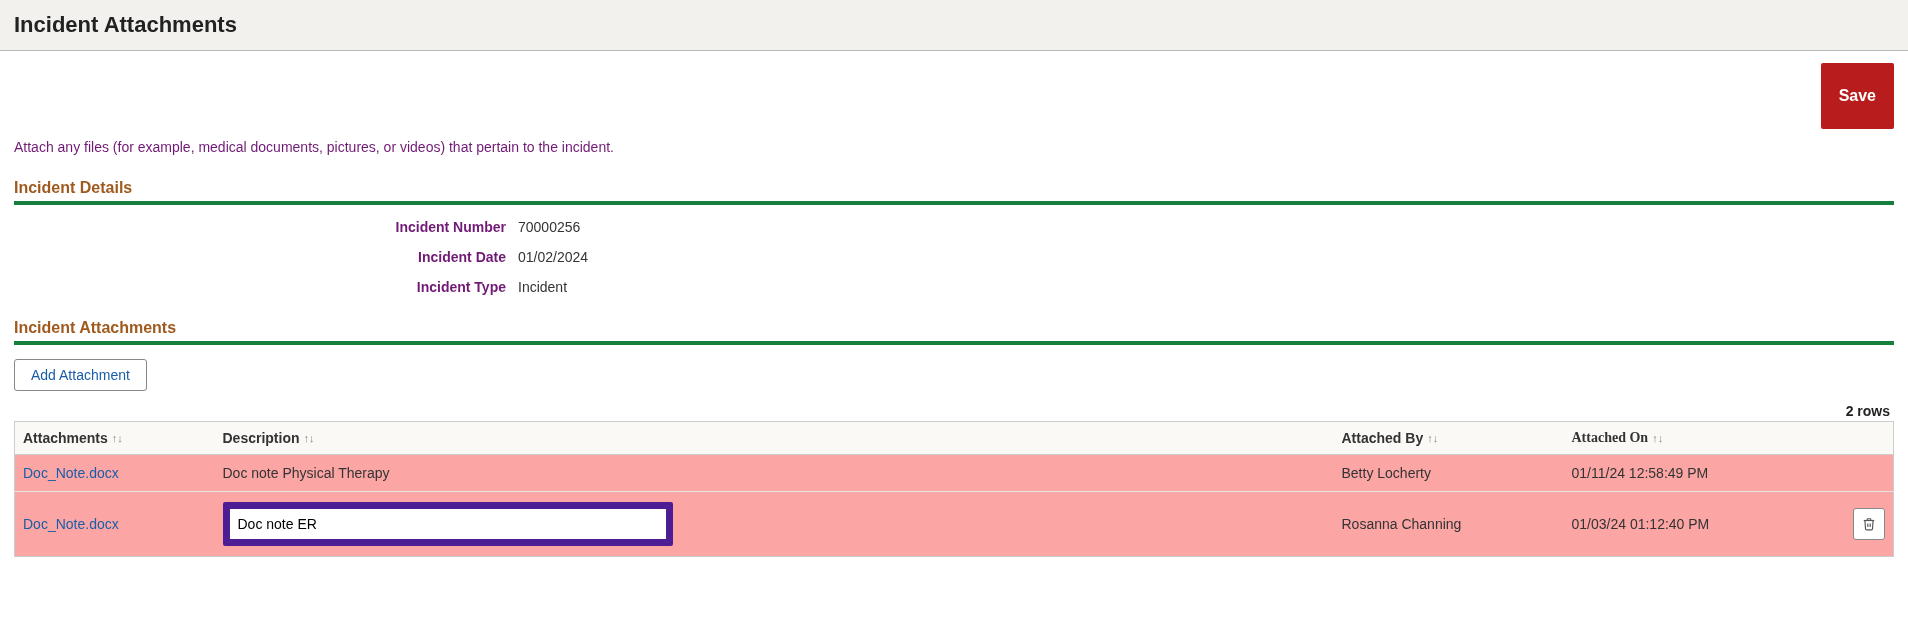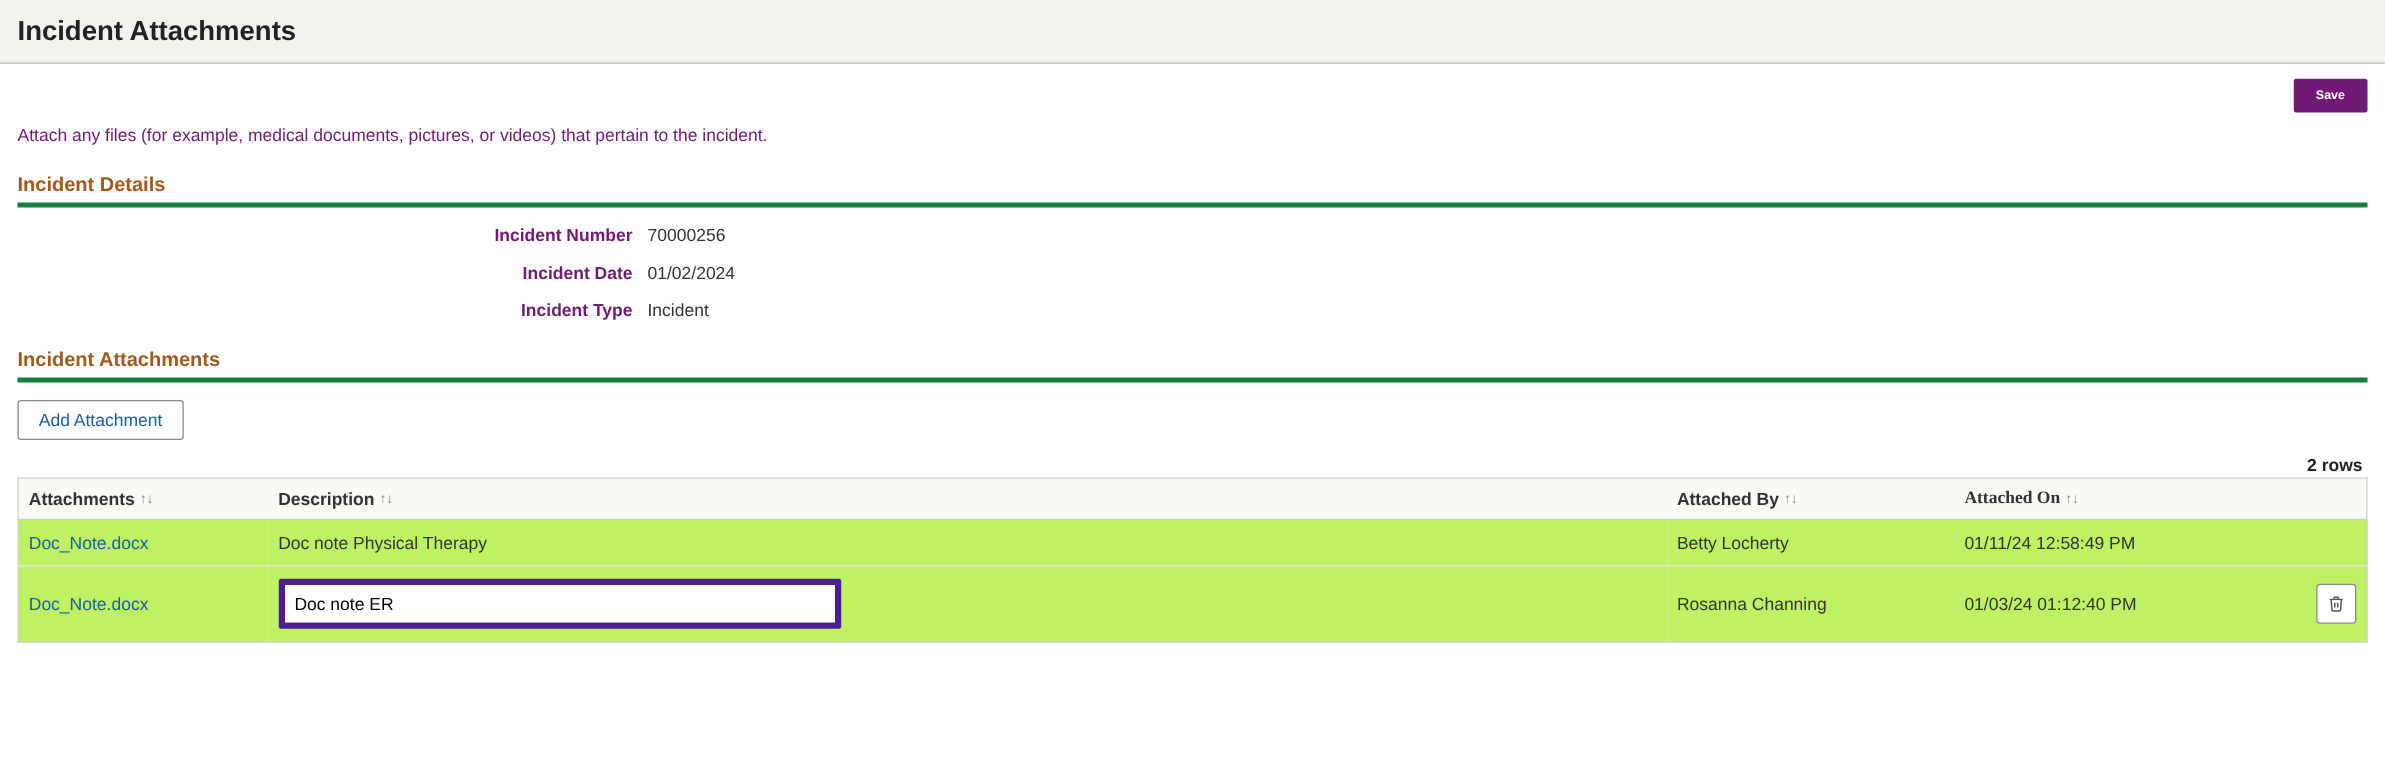--- a/index.html
+++ b/index.html
@@ -21,25 +21,25 @@
     }
     .content {
       padding: 12px 14px;
     }
     .action-bar {
       display: flex;
       justify-content: flex-end;
       margin-bottom: 10px;
     }
     .btn-save {
-      background: #701a75;
+      background: #b91c1c;
       color: #fff;
       border: none;
-      padding: 8px 18px;
-      font-size: 10px;
+      padding: 24px 18px;
+      font-size: 16px;
       font-weight: bold;
       border-radius: 2px;
       cursor: pointer;
     }
     .instructions {
       font-size: 14px;
       color: #701a75;
       margin-bottom: 24px;
     }
     .section-header {
@@ -98,39 +98,39 @@
       font-weight: bold;
       padding: 8px 8px;
       background: #faf9f6;
       border-bottom: 1px solid #ccc;
     }
     table.attach-table tbody td {
       padding: 10px 8px;
       border-bottom: 1px solid #e3e3e3;
       vertical-align: middle;
       font-size: 14px;
-      background: #bef264;
+      background: #fca5a5;
     }
     table.attach-table tbody tr:last-child td {
       border-bottom: none;
     }
     .sort-icon {
       color: #888;
       font-size: 11px;
       margin-left: 4px;
     }
     .link {
       color: #1a5da8;
       text-decoration: none;
       cursor: pointer;
     }
     .desc-input {
       width: 450px;
       padding: 7px 8px;
-      border: 5px solid #4c1d95;
+      border: 7px solid #4c1d95;
       border-radius: 2px;
       font-size: 14px;
     }
     .icon-btn {
       background: #fff;
       border: 1px solid #888;
       border-radius: 3px;
       width: 32px;
       height: 32px;
       cursor: pointer;

